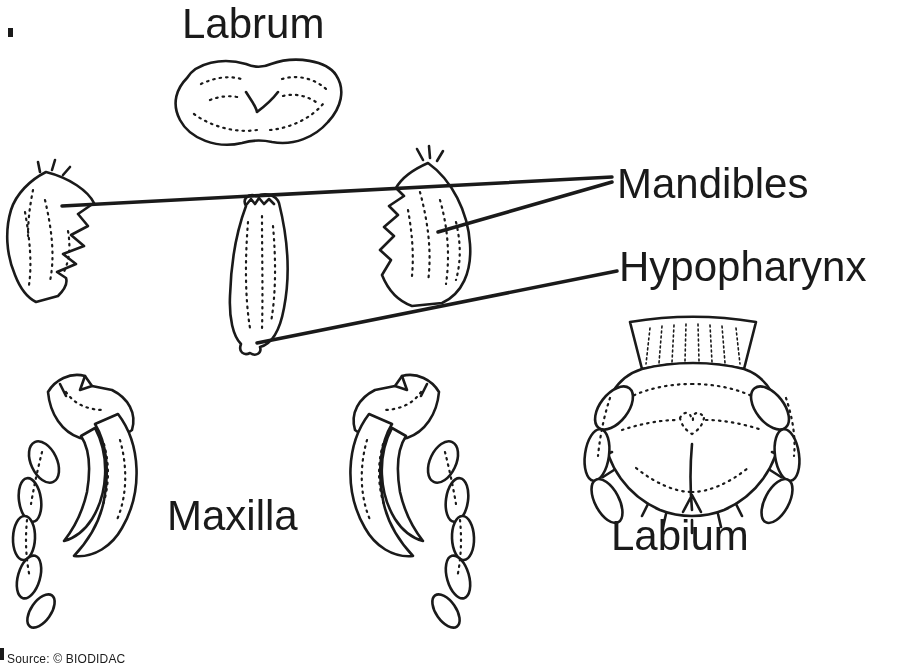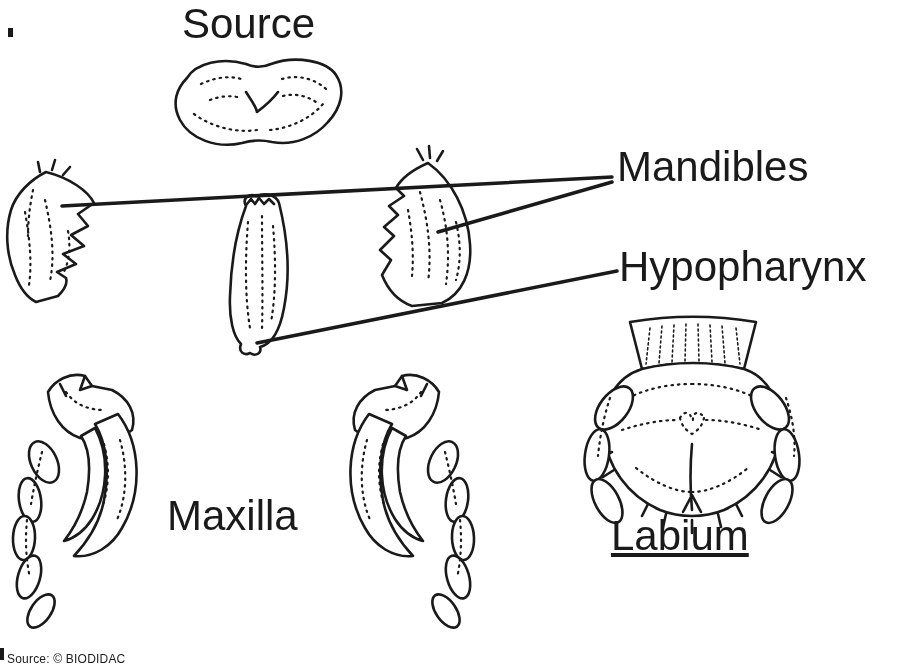--- a/index.html
+++ b/index.html
@@ -101,23 +101,23 @@
       <path class="ink stipple" d="M610,398 C604,416 600,436 598,456 M786,398 C792,416 796,436 794,456"></path>
     </g>
 
     <g>
       <line class="ink leader" x1="62" y1="206" x2="612" y2="177"></line>
       <line class="ink leader" x1="438" y1="232" x2="612" y2="182"></line>
       <line class="ink leader" x1="257" y1="343" x2="617" y2="271"></line>
     </g>
   </svg>
 
-  <div class="label" style="left:182px; top:0px;">Source</div>
-  <div class="label" style="left:617px; top:143px;">Mandibles</div>
+  <div class="label" style="left:182px; top:0px;">Labrum</div>
+  <div class="label" style="left:617px; top:160px;">Mandibles</div>
   <div class="label" style="left:619px; top:243px;">Hypopharynx</div>
   <div class="label" style="left:167px; top:492px;">Maxilla</div>
-  <div class="label" style="left:611px; top:512px;text-decoration:underline;">Labium</div>
+  <div class="label" style="left:611px; top:512px;">Labium</div>
 
   <div class="artifact" style="left:8px; top:28px; width:5px; height:9px;"></div>
   <div class="artifact" style="left:0px; top:648px; width:4px; height:12px;"></div>
   <div class="src" style="left:7px; top:652px;">Source: © BIODIDAC</div>
 
 </div>
 
 </body></html>

